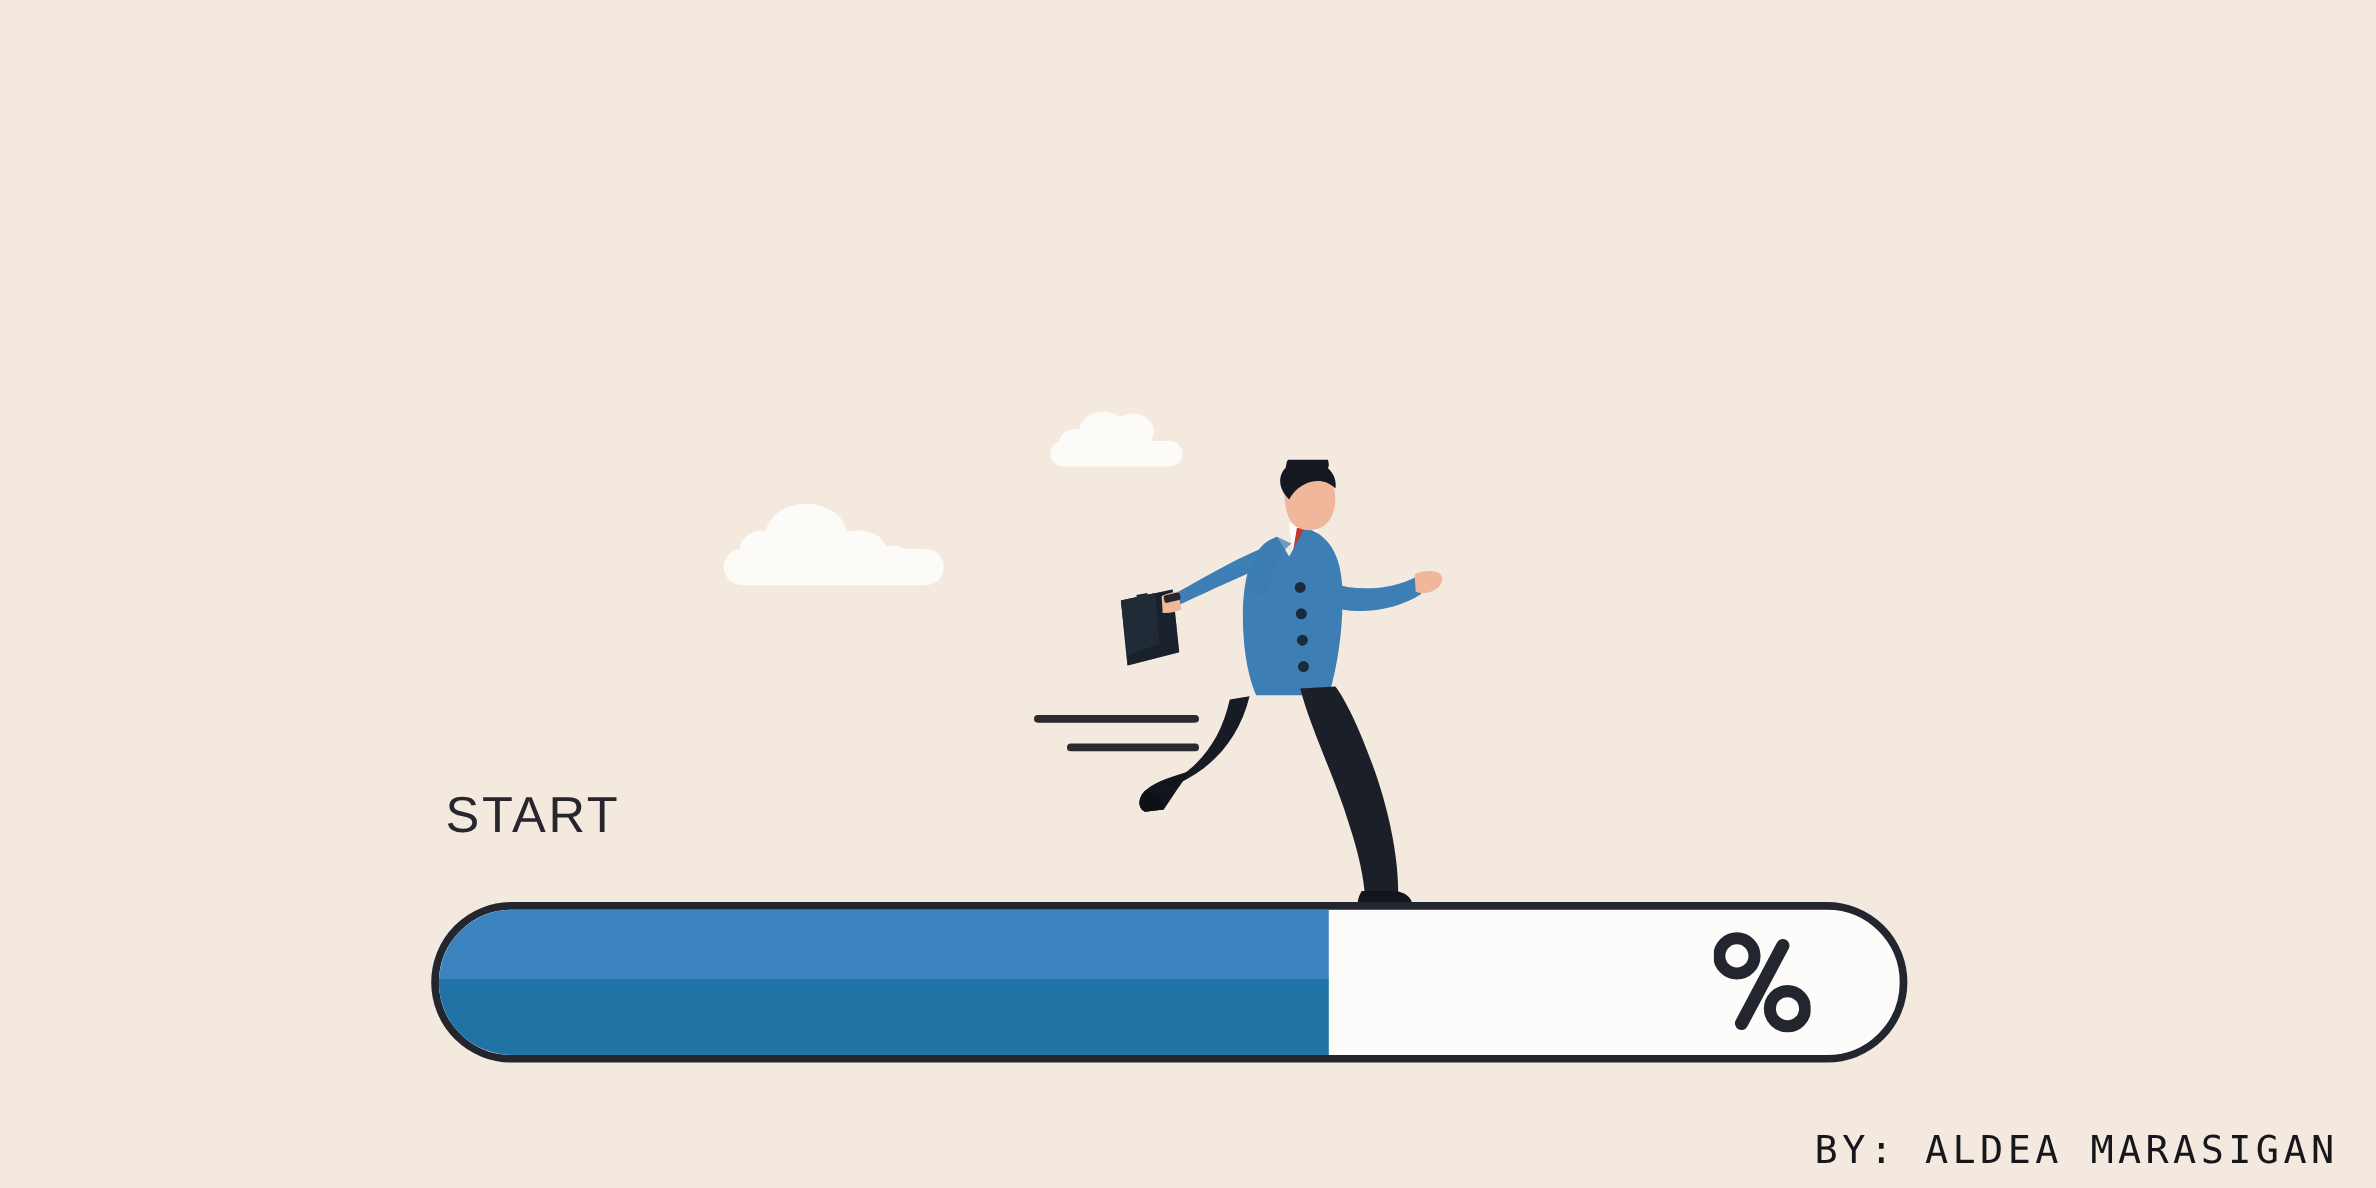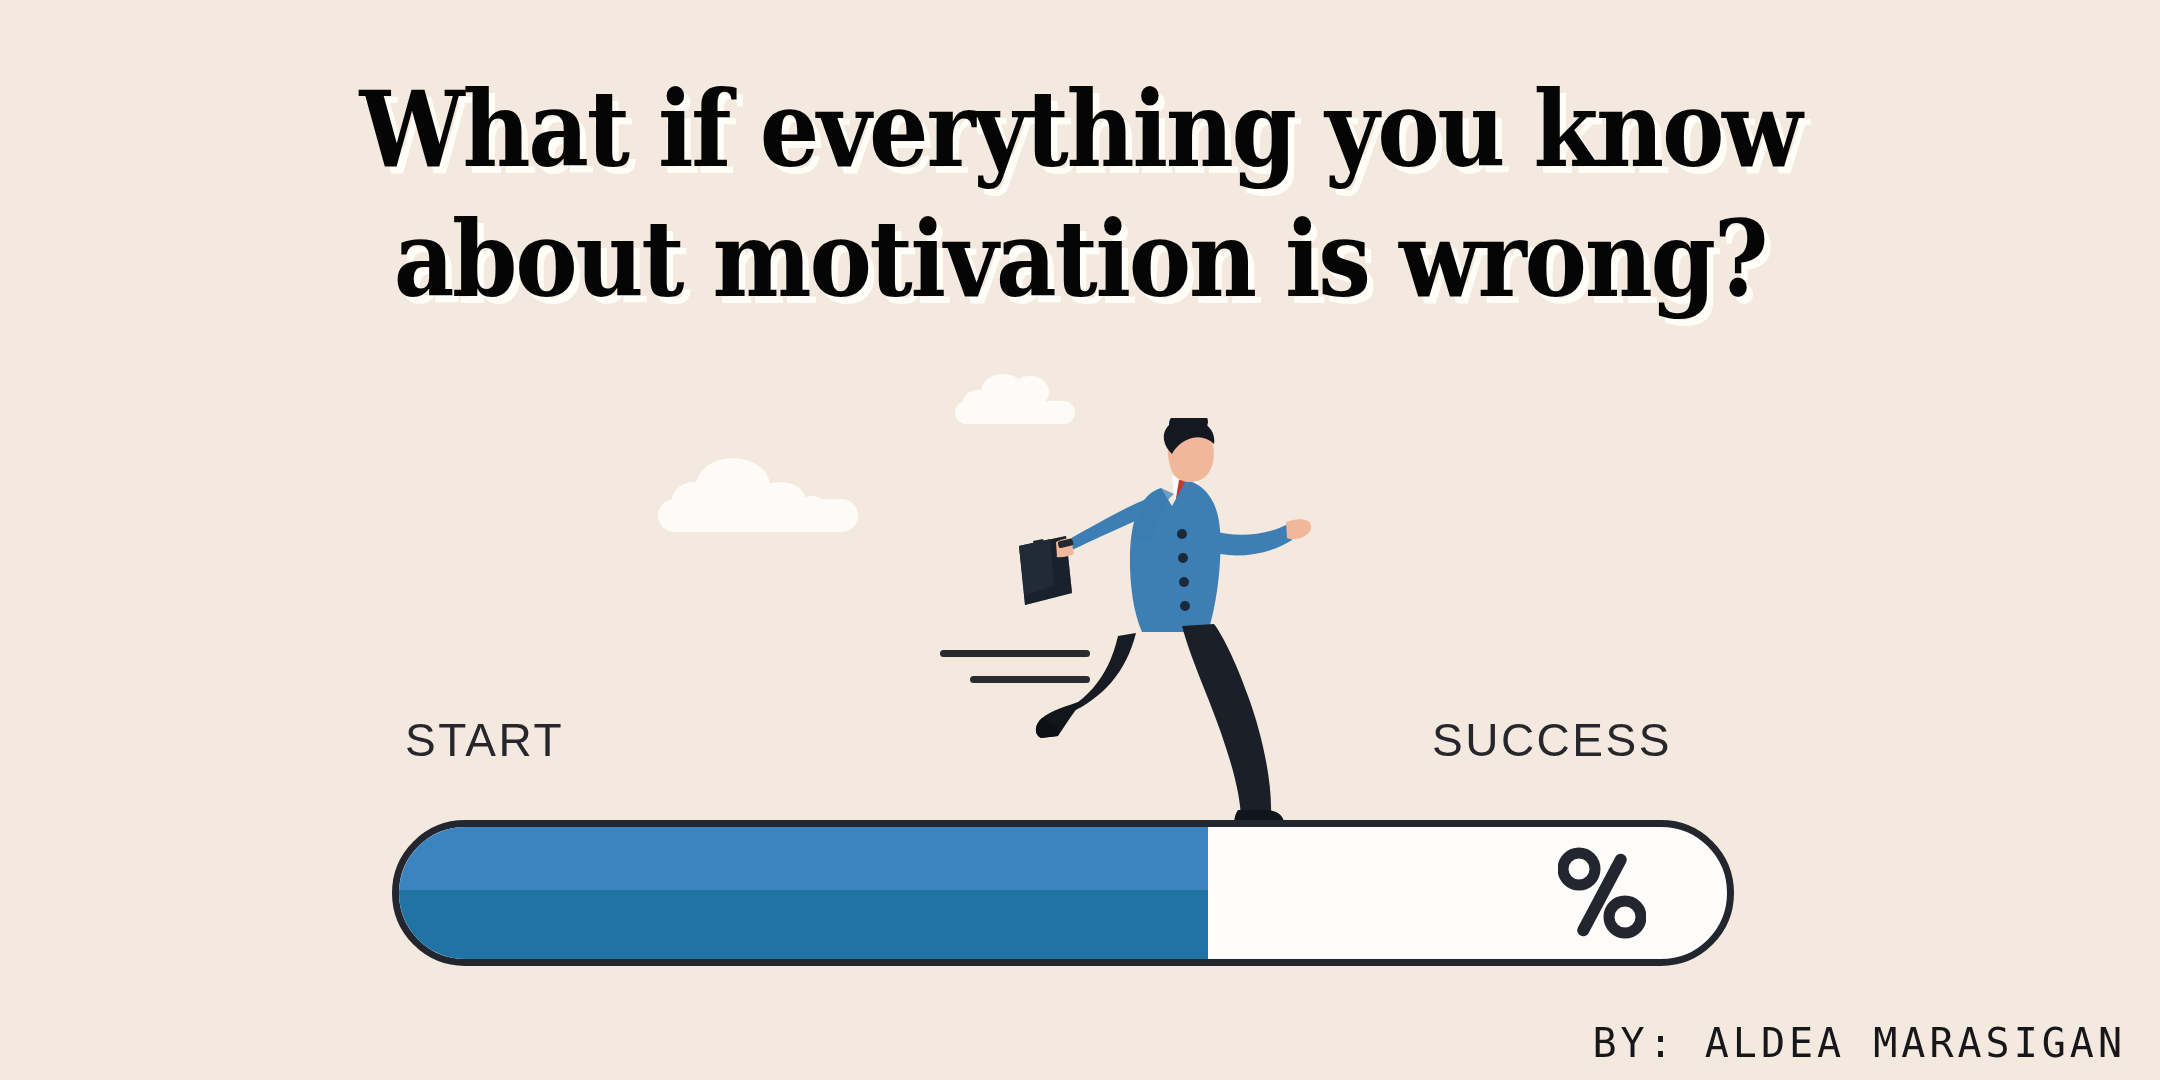--- a/index.html
+++ b/index.html
@@ -152,35 +152,31 @@
     height: 60px;
   }
 
   
   .byline {
     position: absolute;
     right: 34px;
     bottom: 14px;
     font-family: "DejaVu Sans Mono", "Liberation Mono", monospace;
     font-weight: 400;
-    font-size: 40px;
+    font-size: 35px;
     letter-spacing: 4px;
     color: #17171b;
     white-space: nowrap;
   }
 </style>
 </head>
 <body>
 
 <div class="poster">
 
-  <div class="headline">
-    <span class="hl-line line1">What if everything you know</span>
-    <span class="hl-line line2">about motivation is wrong?</span>
-  </div>
 
   <div class="cloud" id="cloud-small">
     <span class="puff p1"></span>
     <span class="puff p2"></span>
     <span class="puff p3"></span>
     <span class="base"></span>
   </div>
 
   <div class="cloud" id="cloud-big">
     <span class="puff p1"></span>
@@ -229,21 +225,20 @@
     <path d="M196 208 C206 246 228 290 240 330 C250 360 254 382 255 398 L285 396 C286 362 276 316 262 278 C250 244 236 216 228 206 Z" fill="#1b2028"></path>
     <path d="M252 392 C248 398 247 406 250 410 L296 410 C300 406 298 398 290 394 L284 392 Z" fill="#11151c"></path>
 
     <circle cx="196" cy="116" r="5" fill="#1b2a3a"></circle>
     <circle cx="197" cy="140" r="5" fill="#1b2a3a"></circle>
     <circle cx="198" cy="164" r="5" fill="#1b2a3a"></circle>
     <circle cx="199" cy="188" r="5" fill="#1b2a3a"></circle>
   </svg>
 
   <div class="track-label" id="label-start">START</div>
-  <div class="track-label" id="label-success">SUCCESS</div>
 
   <div class="progress-wrap">
     <div class="progress-track">
       <div class="progress-fill" style="width: 61%;"></div>
     </div>
     <svg class="percent-glyph" viewBox="0 0 88 92">
       <circle cx="21" cy="22" r="16" fill="none" stroke="#23262f" stroke-width="11"></circle>
       <circle cx="67" cy="70" r="16" fill="none" stroke="#23262f" stroke-width="11"></circle>
       <rect x="38" y="2" width="12" height="92" rx="6" transform="rotate(28 44 48)" fill="#23262f"></rect>
     </svg>

